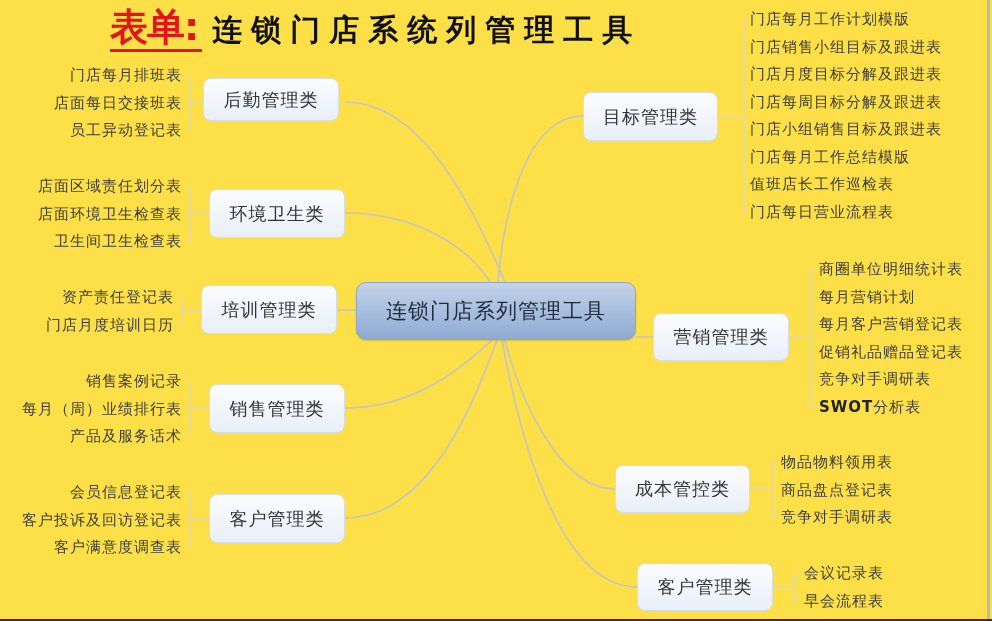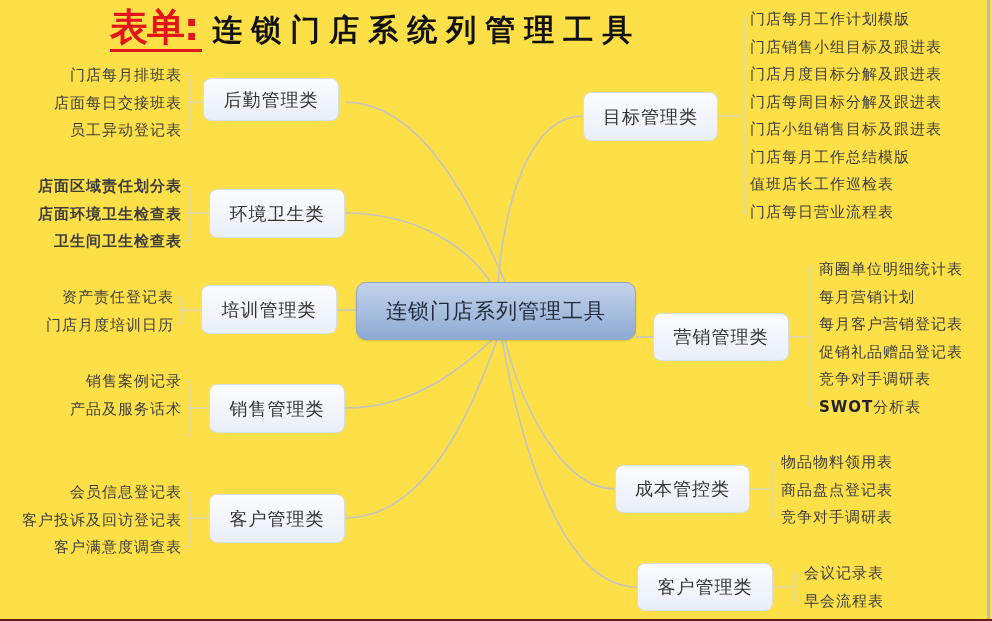--- a/index.html
+++ b/index.html
@@ -84,31 +84,32 @@
   <div class="node" style="left:653px;top:313px;width:136px;height:48px;">营销管理类</div>
   <div class="node" style="left:583px;top:92px;width:135px;height:49px;">目标管理类</div>
   <div class="node" style="left:615px;top:465px;width:135px;height:48px;">成本管控类</div>
   <div class="node" style="left:637px;top:563px;width:136px;height:48px;">客户管理类</div>
 
   <div class="leaf-group left" style="right:810px;top:62px;">
     <span class="leaf">门店每月排班表</span>
     <span class="leaf">店面每日交接班表</span>
     <span class="leaf">员工异动登记表</span>
   </div>
-  <div class="leaf-group left" style="right:810px;top:173px;font-weight:bold;">
+  <div class="leaf-group left" style="right:810px;top:173px;">
     <span class="leaf">店面区域责任划分表</span>
     <span class="leaf">店面环境卫生检查表</span>
     <span class="leaf">卫生间卫生检查表</span>
   </div>
   <div class="leaf-group left" style="right:818px;top:284px;">
     <span class="leaf">资产责任登记表</span>
     <span class="leaf">门店月度培训日历</span>
   </div>
   <div class="leaf-group left" style="right:810px;top:368px;">
     <span class="leaf">销售案例记录</span>
+    <span class="leaf">每月（周）业绩排行表</span>
     <span class="leaf">产品及服务话术</span>
   </div>
   <div class="leaf-group right" style="left:750px;top:6px;">
     <span class="leaf">门店每月工作计划模版</span>
     <span class="leaf">门店销售小组目标及跟进表</span>
     <span class="leaf">门店月度目标分解及跟进表</span>
     <span class="leaf">门店每周目标分解及跟进表</span>
     <span class="leaf">门店小组销售目标及跟进表</span>
     <span class="leaf">门店每月工作总结模版</span>
     <span class="leaf">值班店长工作巡检表</span>

